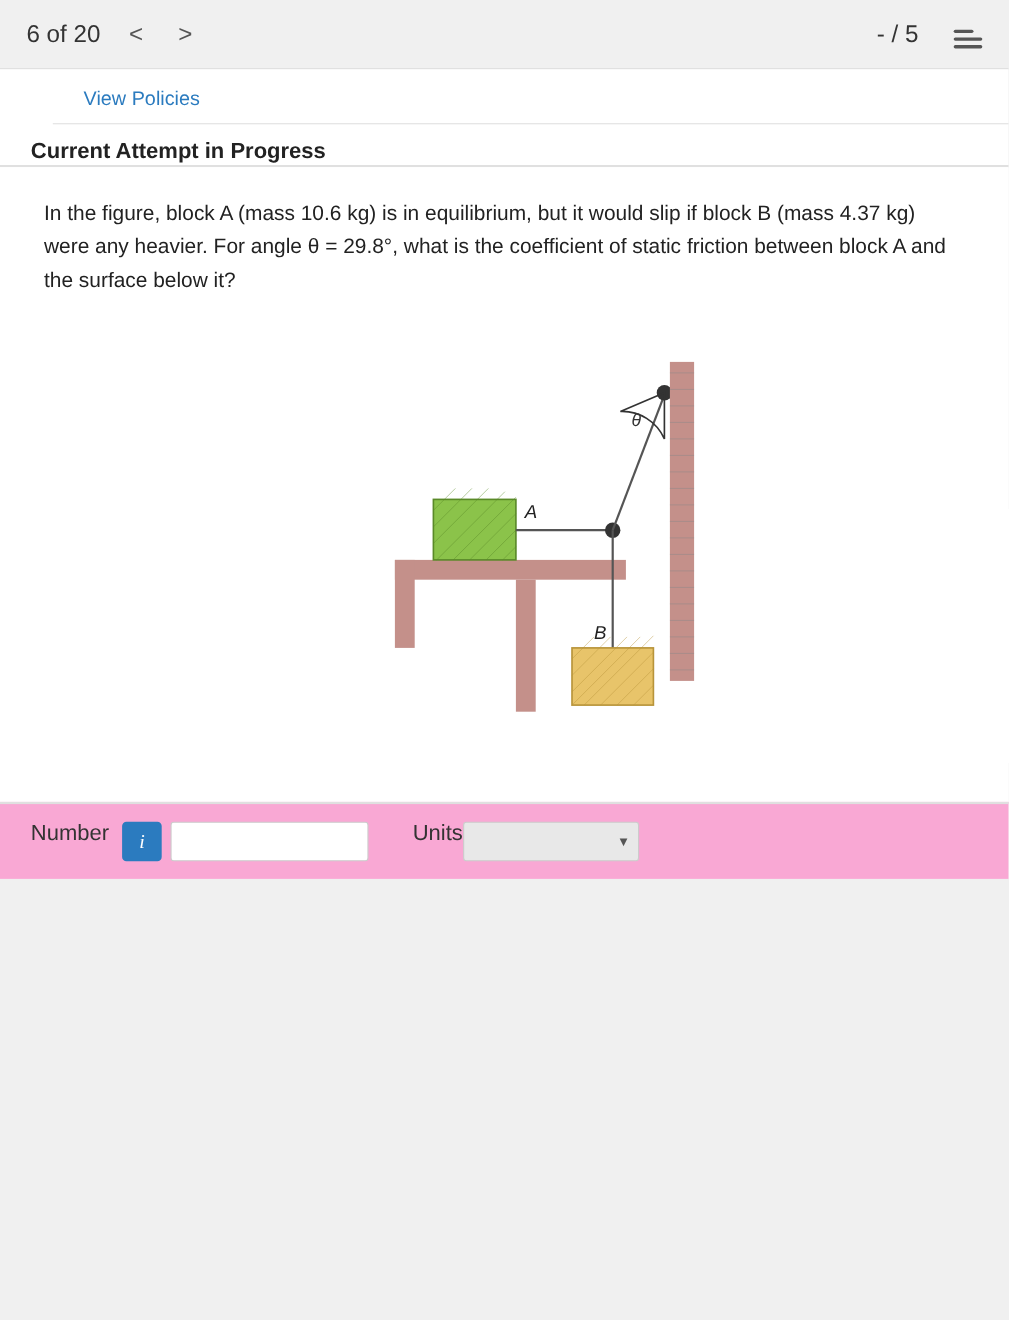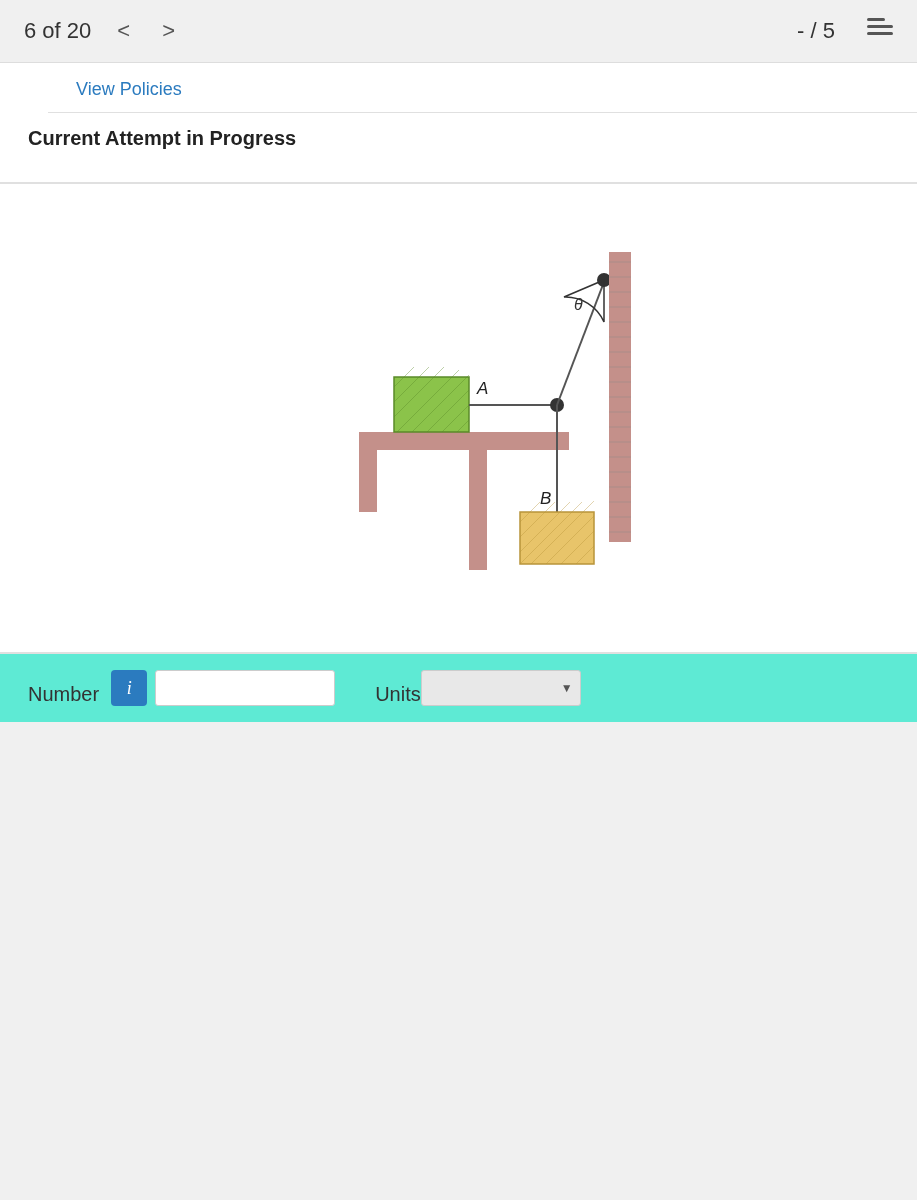--- a/index.html
+++ b/index.html
@@ -5,21 +5,21 @@
     * { box-sizing: border-box; margin: 0; padding: 0; }
     body {
       background: #f0f0f0;
       font-family: Arial, sans-serif;
       width: 917px;
       min-height: 1200px;
     }
     .top-bar {
       background: #f0f0f0;
       display: flex;
-      align-items: flex-start;
+      align-items: flex-end;
       padding: 18px 24px;
       gap: 20px;
       border-bottom: 1px solid #ddd;
     }
     .question-count {
       font-size: 22px;
       color: #333;
       font-weight: 400;
     }
     .nav-btn {
@@ -58,21 +58,21 @@
     .policies-link {
       display: block;
       padding: 16px 28px 12px 28px;
       font-size: 18px;
       color: #2b7bbf;
       text-decoration: none;
       border-bottom: 1px solid #e0e0e0;
       margin-left: 48px;
     }
     .current-attempt {
-      padding: 14px 28px 32px 28px;
+      padding: 14px 28px 0 28px;
       font-size: 20px;
       font-weight: bold;
       color: #222;
       border-bottom: 2px solid #e0e0e0;
     }
     .question-box {
       padding: 28px 40px 20px 40px;
       background: #fff;
     }
     .question-text {
@@ -82,24 +82,24 @@
       margin-bottom: 28px;
     }
     .figure-container {
       display: flex;
       justify-content: center;
       align-items: center;
       margin: 10px 0 30px 0;
     }
     .answer-row {
       display: flex;
-      align-items: flex-end;
+      align-items: flex-start;
       gap: 0;
       padding: 16px 28px;
-      background: #5eead4;
+      background: #f9a8d4;
       border-top: 2px solid #e0e0e0;
     }
     .number-label {
       font-size: 20px;
       color: #333;
       margin-right: 12px;
       font-weight: 400;
     }
     .info-btn {
       background: #2b7bbf;
@@ -177,20 +177,21 @@
   </div>
 </div>
 
 <div class="content-area">
 
   <a class="policies-link" href="#">View Policies</a>
 
   <div class="current-attempt">Current Attempt in Progress</div>
 
   <div class="question-box">
+    <p class="question-text">In the figure, block A (mass 10.6 kg) is in equilibrium, but it would slip if block B (mass 4.37 kg) were any heavier. For angle θ = 29.8°, what is the coefficient of static friction between block A and the surface below it?</p>
 
     <div class="figure-container">
       <svg width="420" height="380">
 
         <rect x="110" y="210" width="210" height="18" fill="#c4908a"></rect>
 
         <rect x="110" y="210" width="18" height="80" fill="#c4908a"></rect>
 
         <rect x="220" y="228" width="18" height="120" fill="#c4908a"></rect>
 

